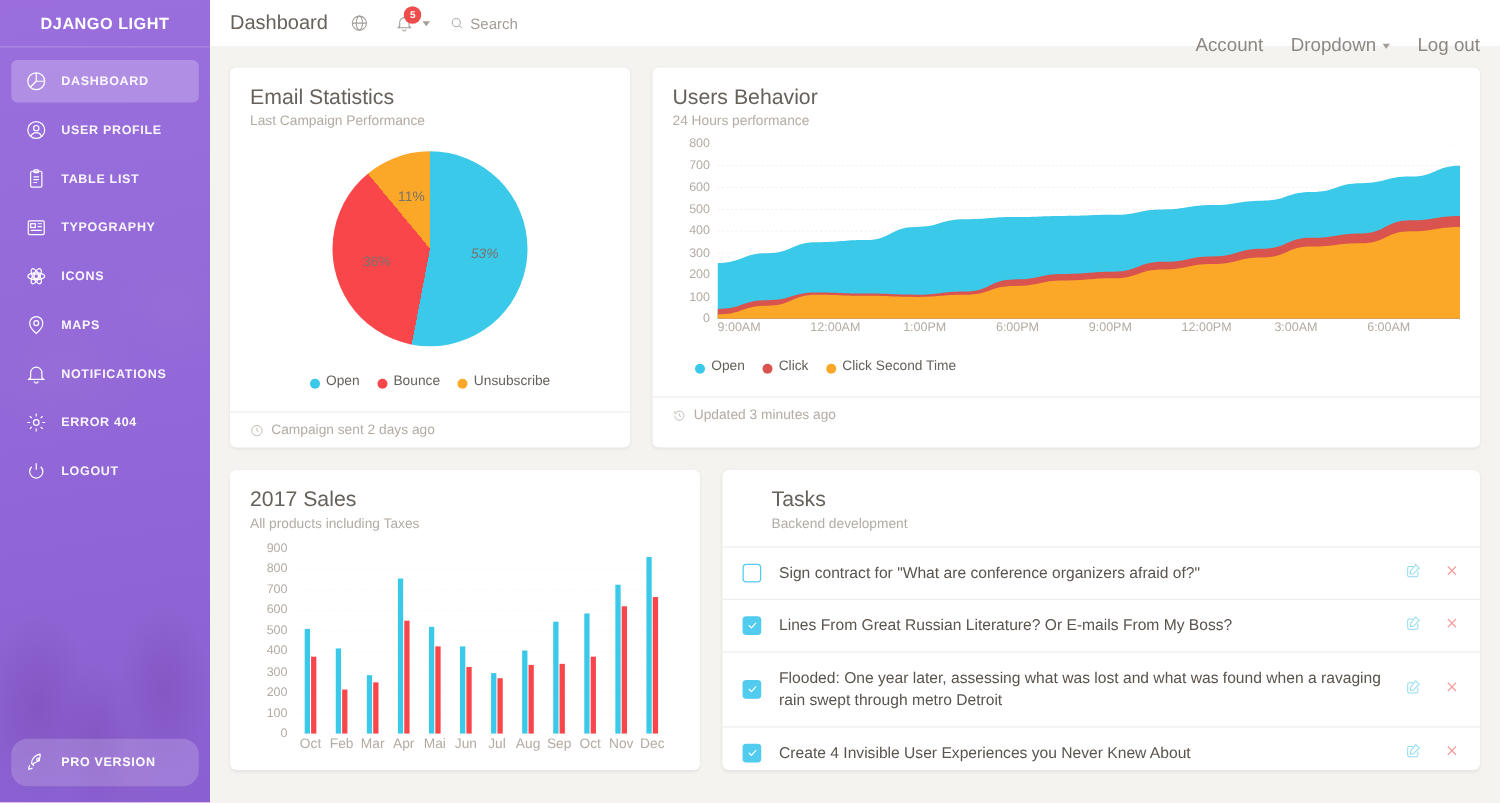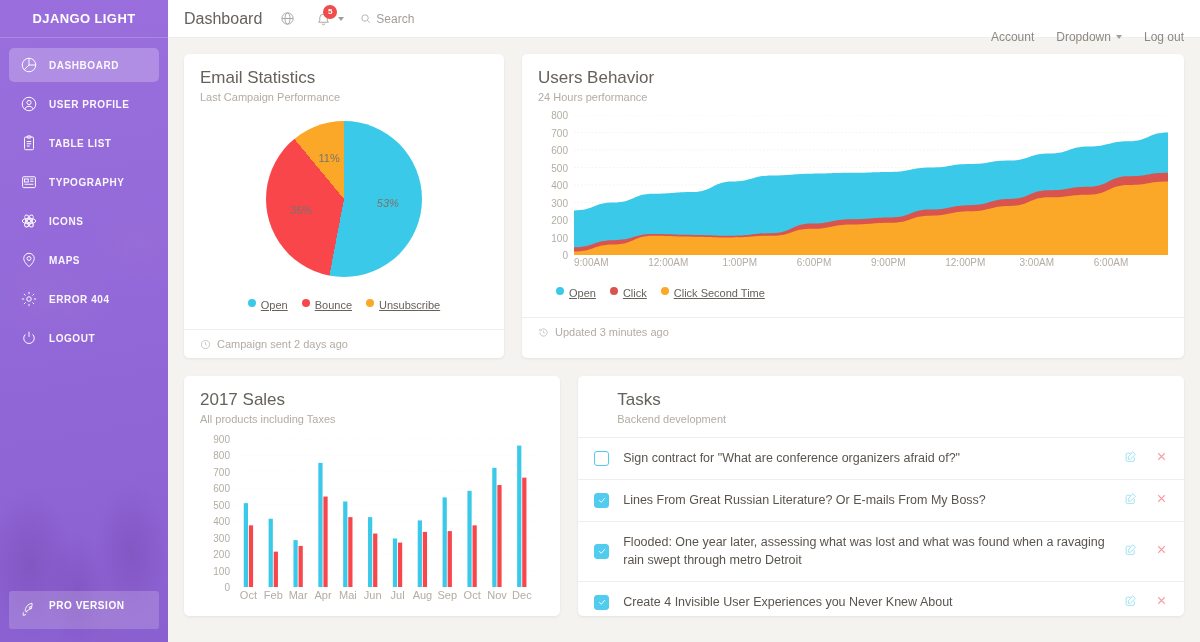--- a/index.html
+++ b/index.html
@@ -40,23 +40,23 @@
     display: flex; align-items: center; gap: 10px;
     margin: 0 9px 5px 9px; padding: 9px 10px;
     border-radius: 5px; color: rgba(255,255,255,.94);
     font-size: 10px; font-weight: bold; letter-spacing: .55px;
     cursor: pointer; height: 34px;
   }
   .nav-item.active { background: rgba(255,255,255,.23); }
   .nav-icon { width: 20px; height: 20px; flex: 0 0 20px; display: flex; align-items: center; justify-content: center; }
   .nav-icon svg { width: 18px; height: 18px; fill: none; stroke: #fff; stroke-width: 1.3; }
   .pro {
-    margin: 0 9px 13px 9px; padding: 9px 10px; border-radius: 3px;
+    margin: 0 9px 13px 9px; padding: 9px 10px; border-radius: 13px;
     background: rgba(255,255,255,.18);
-    display: flex; align-items: flex-start; gap: 10px;
+    display: flex; align-items: center; gap: 10px;
     color: #fff; font-size: 10px; font-weight: bold; letter-spacing: .55px; cursor: pointer;
   }
 
   
   .main { flex: 1 1 auto; height: 642px; display: flex; flex-direction: column; background: #f4f3ef; }
   .topbar {
     height: 38px; background: #fff; display: flex; align-items: center;
     padding: 0 16px 0 16px; border-bottom: 1px solid #eee; flex: 0 0 38px;
   }
   .tb-title { font-size: 16px; color: #66615b; margin-right: 12px; }
@@ -64,35 +64,35 @@
   .tb-icon svg { width: 15px; height: 15px; stroke: #a39d97; fill: none; stroke-width: 1.4; }
   .badge {
     position: absolute; top: -1px; right: -1px; min-width: 14px; height: 14px;
     background: #ef4c4c; color: #fff; border-radius: 8px; font-size: 8px;
     display: flex; align-items: center; justify-content: center; padding: 0 3px; font-weight: bold;
   }
   .caret { width: 0; height: 0; border-left: 3px solid transparent; border-right: 3px solid transparent; border-top: 4px solid #a39d97; margin-left: 2px; }
   .tb-search { display: flex; align-items: center; gap: 5px; margin-left: 16px; color: #a39d97; font-size: 12px; cursor: pointer; }
   .tb-search svg { width: 11px; height: 11px; stroke: #a39d97; fill: none; stroke-width: 1.6; }
   .tb-right { margin-left: auto; display: flex; align-items: center; gap: 22px; }
-  .tb-link { color: #8d8881; font-size: 12px; cursor: pointer; display: flex; align-items: center; gap: 3px; margin-top: 36px; }
+  .tb-link { color: #8d8881; font-size: 15px; cursor: pointer; display: flex; align-items: center; gap: 3px; margin-top: 36px; }
 
   .content { flex: 1 1 auto; padding: 16px; overflow: hidden; }
   .row { display: flex; gap: 18px; }
   .row + .row { margin-top: 18px; }
   .card { background: #fff; border-radius: 5px; box-shadow: 0 1px 3px rgba(0,0,0,.07); overflow: hidden; }
   .card-head { padding: 14px 16px 0 16px; }
   .card-title { font-size: 17px; color: #66615b; font-weight: normal; }
   .card-sub { font-size: 11px; color: #b3aca4; margin-top: 3px; }
   .card-body { padding: 6px 16px 4px 16px; }
   .card-foot { border-top: 1px solid #f0eeea; padding: 8px 16px; display: flex; align-items: center; gap: 6px; color: #b3aca4; font-size: 11px; }
   .card-foot svg { width: 11px; height: 11px; stroke: #b3aca4; fill: none; stroke-width: 1.4; }
 
   .legend { display: flex; gap: 14px; align-items: center; font-size: 11px; color: #66615b; }
-  .legend-item { display: flex; align-items: flex-start; gap: 5px; text-decoration: underline; }
+  .legend-item { display: flex; align-items: flex-end; gap: 5px; }
   .dot { width: 8px; height: 8px; border-radius: 50%; display: inline-block; }
 
   
   .pie-wrap { height: 180px; display: flex; align-items: center; justify-content: center; position: relative; }
   .pie { width: 156px; height: 156px; border-radius: 50%; position: relative; }
   .pie-lbl { position: absolute; font-size: 11px; color: #7a736c; }
 
   
   .area-wrap { position: relative; height: 160px; }
   .axis-y { position: absolute; left: 0; top: 0; width: 30px; height: 140px; }
@@ -183,20 +183,29 @@
             <span>ICONS</span>
           </div>
           <div class="nav-item">
             <span class="nav-icon">
               <svg viewBox="0 0 24 24">
                 <path d="M12 21s7-6 7-11a7 7 0 10-14 0c0 5 7 11 7 11z"></path>
                 <circle cx="12" cy="10" r="2.6"></circle>
               </svg>
             </span>
             <span>MAPS</span>
+          </div>
+          <div class="nav-item">
+            <span class="nav-icon">
+              <svg viewBox="0 0 24 24">
+                <path d="M18 16v-5a6 6 0 10-12 0v5l-2 2h16z"></path>
+                <path d="M10 20a2 2 0 004 0"></path>
+              </svg>
+            </span>
+            <span>NOTIFICATIONS</span>
           </div>
           <div class="nav-item">
             <span class="nav-icon">
               <svg viewBox="0 0 24 24">
                 <circle cx="12" cy="12" r="3"></circle>
                 <path d="M12 2.5v3M12 18.5v3M2.5 12h3M18.5 12h3M5.2 5.2l2.1 2.1M16.7 16.7l2.1 2.1M18.8 5.2l-2.1 2.1M7.3 16.7l-2.1 2.1"></path>
               </svg>
             </span>
             <span>ERROR 404</span>
           </div>

